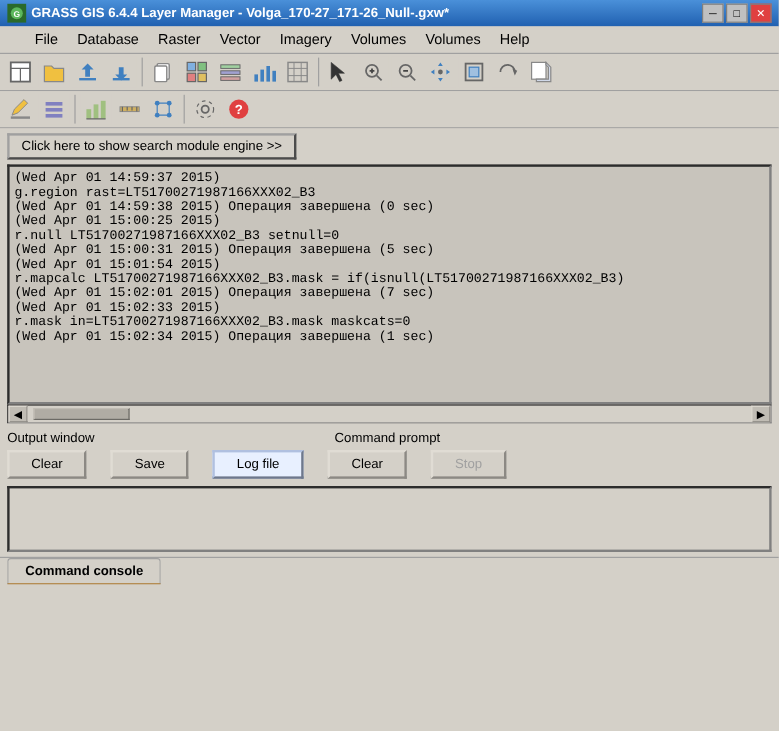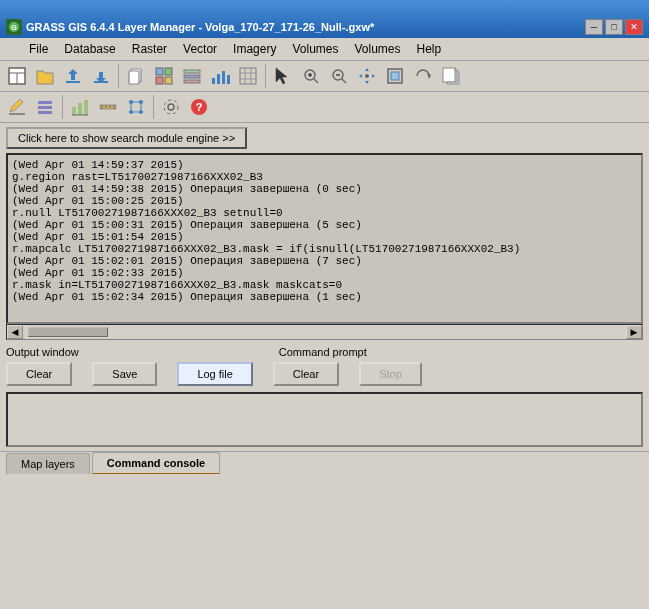--- a/index.html
+++ b/index.html
@@ -11,23 +11,23 @@
       height: 609px;
       overflow: hidden;
     }
 
     
     .title-bar {
       background: linear-gradient(to bottom, #4a90d9, #2060b0);
       color: white;
       padding: 3px 6px;
       display: flex;
-      align-items: flex-end;
+      align-items: flex-start;
       justify-content: space-between;
-      height: 38px;
+      height: 22px;
     }
     .title-bar-left {
       display: flex;
       align-items: center;
       gap: 4px;
     }
     .title-icon {
       width: 16px;
       height: 16px;
     }
@@ -118,21 +118,21 @@
       padding: 3px 10px;
       font-size: 11px;
       cursor: pointer;
     }
 
     
     .console-output {
       background: #c8c4bc;
       border: 2px inset #808080;
       margin: 0 6px;
-      height: 171px;
+      height: 200px;
       overflow-y: auto;
       overflow-x: auto;
       padding: 4px;
       font-family: 'Courier New', monospace;
       font-size: 11px;
       color: #000;
       white-space: pre;
     }
 
     
@@ -455,15 +455,14 @@
     <button class="btn-normal">Save</button>
     <button class="btn-active">Log file</button>
     <button class="btn-normal">Clear</button>
     <button class="btn-disabled">Stop</button>
   </div>
 </div>
 
 <div class="empty-area"></div>
 
 <div class="tab-bar">
-  <div class="tab">Map layers</div>
   <div class="tab active">Command console</div>
 </div>
 
 </body></html>

